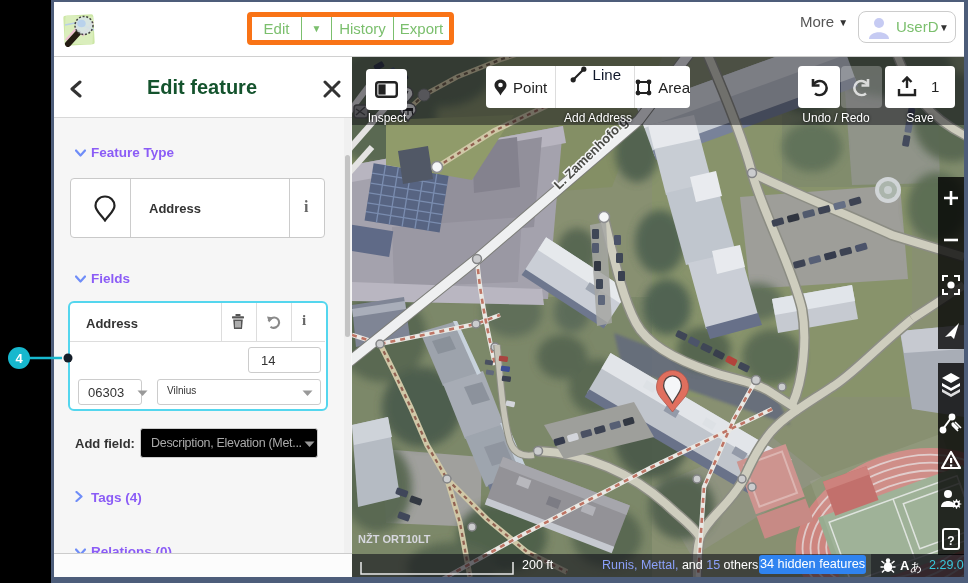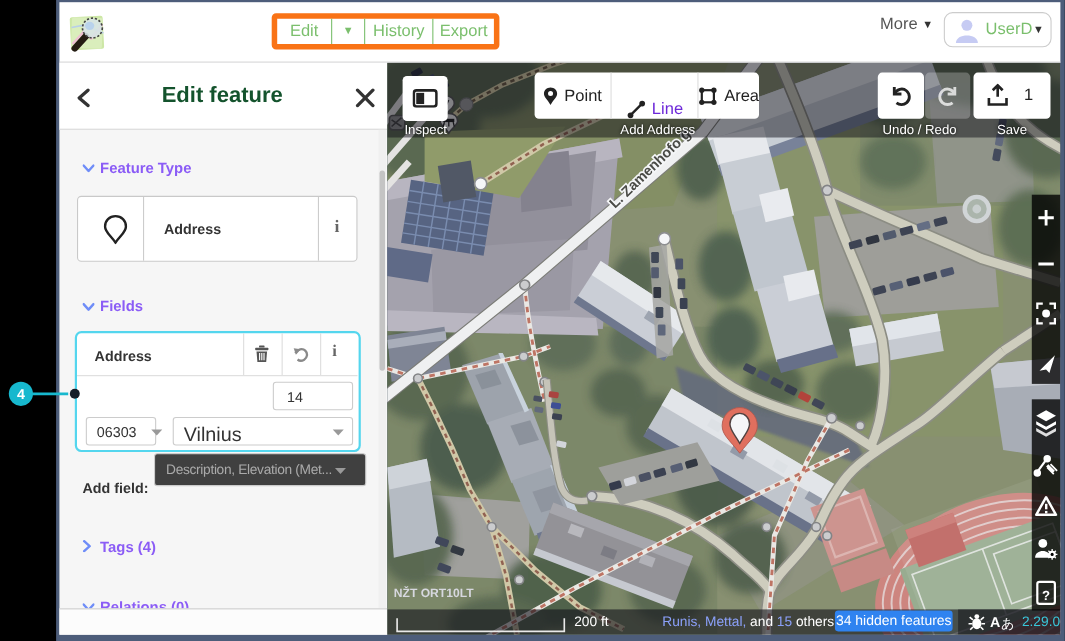--- a/index.html
+++ b/index.html
@@ -103,29 +103,29 @@
         <div class="abs" style="left:12px;top:5px;font-size:13px;color:#333">14</div>
       </div>
 
       <div class="abs" style="left:8px;top:76px;width:64px;height:26px;border:1px solid #ccc;border-radius:3px;background:#fff">
         <div class="abs" style="left:9px;top:5px;font-size:13px;color:#333">06303</div>
         <svg class="abs" style="left:58px;top:10px" width="11" height="7" viewBox="0 0 11 7">
             <path d="M0.5 0.5 L5.5 6 L10.5 0.5 Z" fill="#999"></path>
           </svg>
       </div>
       <div class="abs" style="left:87px;top:76px;width:164px;height:26px;border:1px solid #ccc;border-radius:3px;background:#fff">
-        <div class="abs" style="left:9px;top:5px;font-size:18px;color:#333">Vilnius</div>
+        <div class="abs" style="left:9px;top:5px;font-size:10px;color:#333">Vilnius</div>
         <svg class="abs" style="left:144px;top:10px" width="11" height="7" viewBox="0 0 11 7">
             <path d="M0.5 0.5 L5.5 6 L10.5 0.5 Z" fill="#999"></path>
           </svg>
       </div>
     </div>
 
     <div class="abs lbl" style="left:21px;top:379px">Add field:</div>
-    <div class="abs" style="left:86px;top:355px;width:193px;height:30px;border:1px solid #ccc;border-radius:3px;background:#404040">
+    <div class="abs" style="left:86px;top:371px;width:178px;height:30px;border:1px solid #ccc;border-radius:3px;background:#000000">
       <div class="abs" style="left:10px;top:7px;font-size:12.5px;color:#aaa;width:160px;overflow:hidden;white-space:nowrap;letter-spacing:-0.3px">Description, Elevation (Met...</div>
       <svg class="abs" style="left:163px;top:12px" width="11" height="7" viewBox="0 0 11 7">
           <path d="M0.5 0.5 L5.5 6 L10.5 0.5 Z" fill="#999"></path>
         </svg>
     </div>
 
     <div class="abs blue" style="left:21px;top:433px">
       <svg width="8" height="11" viewBox="0 0 8 11" style="margin-right:8px">
           <path d="M1.5 1 L6.5 5.5 L1.5 10" stroke="#6f8df8" stroke-width="2.2" fill="none" stroke-linecap="round" stroke-linejoin="round"></path>
         </svg>Tags (4)</div>
@@ -524,21 +524,21 @@
         <rect x="1.2" y="1.2" width="20.6" height="14.6" rx="2.5" fill="none" stroke="#222" stroke-width="2.4"></rect>
         <rect x="3.4" y="3.4" width="7.2" height="10.2" fill="#222"></rect>
       </svg>
     </div>
     <div class="tlabel" style="left:0px;top:54px;width:70px">Inspect</div>
     <div class="whitebtn" style="left:134px;top:9px;width:204px;height:42px;display:flex">
       <div style="width:72px;display:flex;align-items:center;justify-content:center;border-right:1px solid #ddd;font-size:15px;color:#222">
         <svg width="13" height="17" viewBox="0 0 13 17" style="margin-right:6px">
             <path d="M6.5 0.5 C3 0.5 0.5 3 0.5 6.2 C0.5 9.5 4 11.5 6.5 16.5 C9 11.5 12.5 9.5 12.5 6.2 C12.5 3 10 0.5 6.5 0.5 Z M6.5 8.3 A2.3 2.3 0 1 1 6.5 3.7 A2.3 2.3 0 1 1 6.5 8.3 Z" fill="#222"></path>
           </svg>Point</div>
-      <div style="width:81px;display:flex;align-items:flex-end;justify-content:center;border-right:1px solid #ddd;font-size:15px;color:#6d28d9">
+      <div style="width:81px;display:flex;align-items:flex-start;justify-content:center;border-right:1px solid #ddd;font-size:15px;color:#0f172a">
         <svg width="17" height="17" viewBox="0 0 17 17" style="margin-right:6px">
             <path d="M3.5 13.5 L13.5 3.5" stroke="#222" stroke-width="2.2"></path>
             <circle cx="3.2" cy="13.8" r="2.6" fill="#222"></circle>
             <circle cx="13.8" cy="3.2" r="2.6" fill="#222"></circle>
           </svg>Line</div>
       <div style="flex:1;display:flex;align-items:center;justify-content:flex-start;font-size:15px;color:#222">
         <svg width="17" height="17" viewBox="0 0 17 17" style="margin-right:6px">
             <rect x="3" y="3" width="11" height="11" fill="none" stroke="#222" stroke-width="2"></rect>
             <circle cx="3" cy="3" r="2.4" fill="#222"></circle>
             <circle cx="14" cy="3" r="2.4" fill="#222"></circle>

